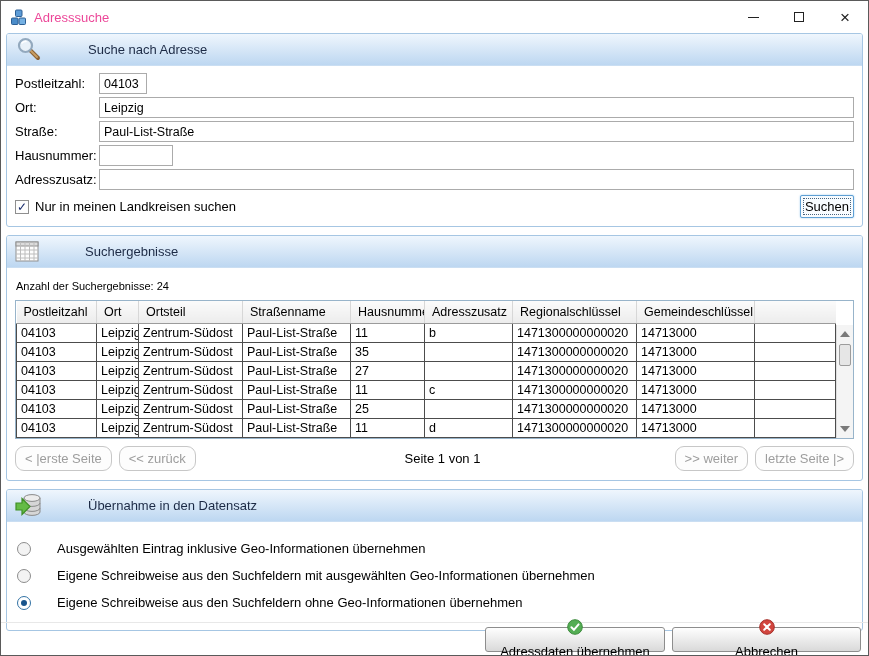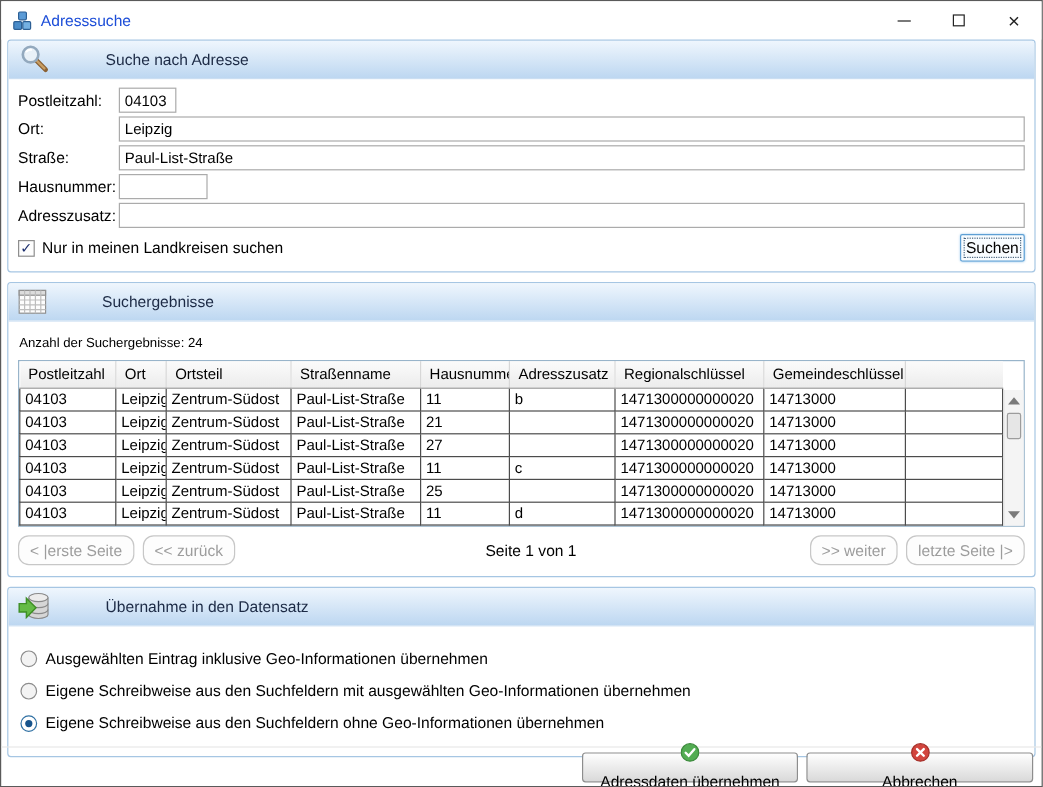--- a/index.html
+++ b/index.html
@@ -10,21 +10,21 @@
     border: 1px solid #5a5a5a;
     position: relative;
     overflow: hidden;
     font-size: 13px;
     color: #000;
   }
 
   
   .titlebar { height: 32px; display: flex; align-items: center; padding-left: 9px; background: #fff; }
   .title-icon { width: 17px; height: 17px; margin-right: 7px; flex-shrink: 0; }
-  .title-text { font-size: 13px; color: #1d4ed8; text-align: center; }
+  .title-text { font-size: 13px; color: #ec4899; text-align: center; }
   .win-controls { margin-left: auto; display: flex; height: 100%; }
   .win-btn { width: 46px; height: 100%; display: flex; align-items: center; justify-content: center; cursor: default; color: #222; }
   .glyph-min { width: 11px; height: 1px; background: #222; display: block; }
   .glyph-max { width: 10px; height: 10px; border: 1px solid #222; display: block; }
   .glyph-close { font-size: 17px; line-height: 1; color: #222; }
 
   
   .panel { margin: 0 5px 8px 5px; border: 1px solid #a6c6e3; border-radius: 3px; background: #fff; overflow: hidden; }
   .panel-header {
     height: 32px; display: flex; align-items: center; padding: 0 8px;
@@ -89,21 +89,21 @@
   .pagebar { position: relative; margin-top: 6px; height: 27px; display: flex; align-items: center; }
   .pg-status { position: absolute; left: 16px; right: 0; text-align: center; font-size: 13px; pointer-events: none; }
   .pg-btn {
     border: 1px solid #c7c7c7; border-radius: 9px; color: #9d9d9d; background: #fdfdfd;
     font-size: 13px; padding: 4px 9px; margin-right: 7px; cursor: default; white-space: nowrap;
   }
   .pg-right { margin-left: auto; display: flex; }
   .pg-right .pg-btn { margin-right: 0; margin-left: 7px; }
 
   
-  .radio-row { display: flex; align-items: center; margin: 12px 0 12px 2px; }
+  .radio-row { display: flex; align-items: center; margin: 12px 0 12px 2px; gap: 19px; }
   .radio { width: 14px; height: 14px; border-radius: 50%; border: 1px solid #8d8d8d; background: #f3f3f3; margin-right: 7px; position: relative; flex-shrink: 0; }
   .radio.sel { border-color: #3272a4; background: #fff; }
   .radio.sel::after { content: ""; position: absolute; left: 3px; top: 3px; right: 3px; bottom: 3px; border-radius: 50%; background: #17548c; }
   .radio-label { font-size: 13px; }
 
   
   .footer { position: absolute; left: 0; right: 0; bottom: 0; height: 33px; display: flex; justify-content: flex-end; align-items: center; padding: 0 7px; gap: 7px; border-top: 1px solid #e8e8e8; }
   .btn {
     display: flex; align-items: center; justify-content: center; gap: 6px;
     border: 1px solid #8d8d8d; border-radius: 3px; height: 25px;
@@ -238,21 +238,21 @@
               <td>b</td>
               <td>1471300000000020</td>
               <td>14713000</td>
               <td></td>
             </tr>
             <tr>
               <td>04103</td>
               <td>Leipzig</td>
               <td>Zentrum-Südost</td>
               <td>Paul-List-Straße</td>
-              <td>21</td>
+              <td>35</td>
               <td></td>
               <td>1471300000000020</td>
               <td>14713000</td>
               <td></td>
             </tr>
             <tr>
               <td>04103</td>
               <td>Leipzig</td>
               <td>Zentrum-Südost</td>
               <td>Paul-List-Straße</td>

